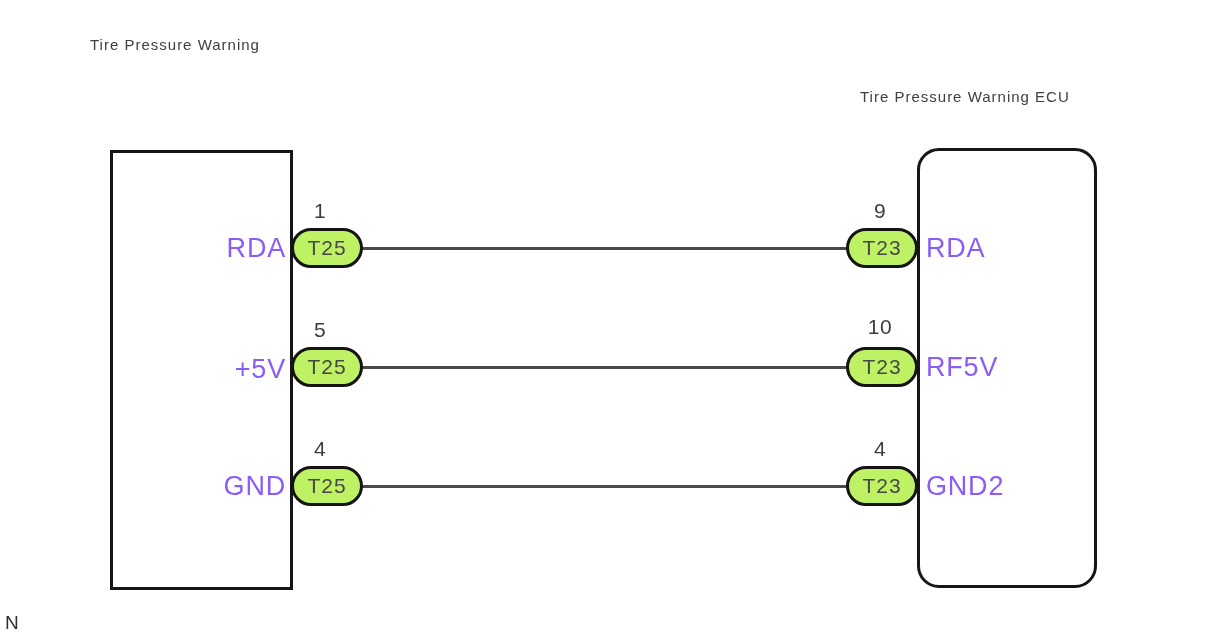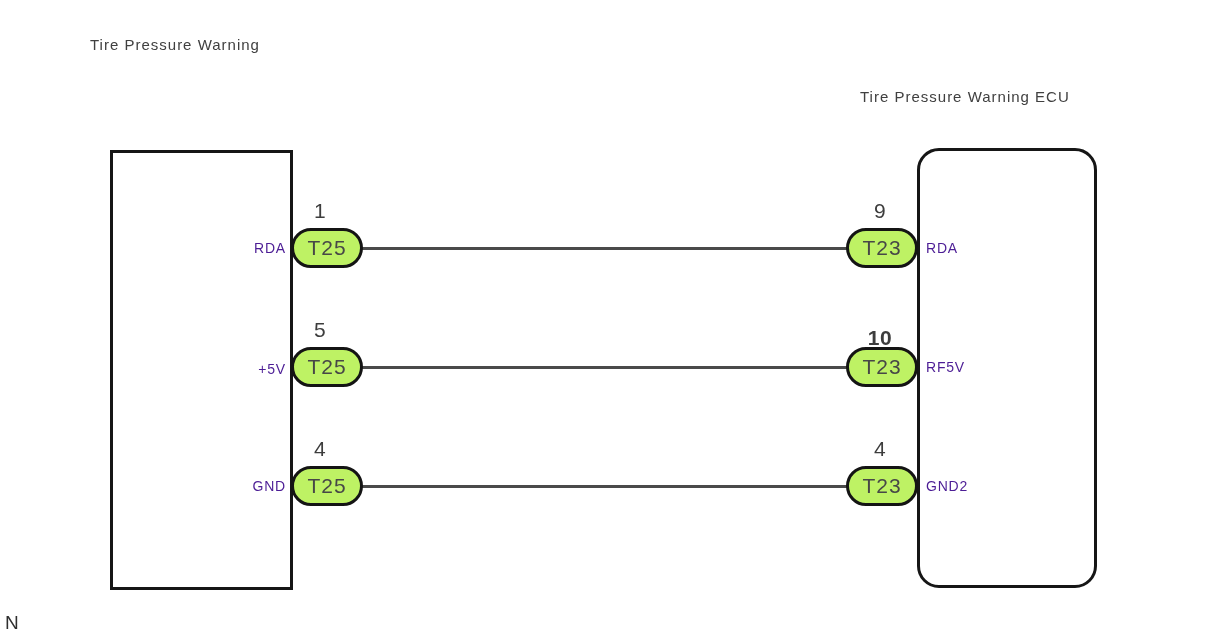--- a/index.html
+++ b/index.html
@@ -29,24 +29,24 @@
   .component-box {
     box-sizing: border-box;
     border: 3px solid #161616;
     background: transparent;
     z-index: 1;
   }
   #left-box  { left: 110px; top: 150px; width: 183px; height: 440px; }
   #right-box { left: 917px; top: 148px; width: 180px; height: 440px; border-radius: 22px; }
 
   .pin-label {
-    font-size: 14px;
+    font-size: 27px;
     line-height: 26px;
     letter-spacing: 0.8px;
-    color: #4c1d95;
+    color: #8b5cf6;
     white-space: nowrap;
     z-index: 3;
   }
   .pin-label.left-side { left: 110px; width: 176px; text-align: right; }
   .pin-label.right-side { left: 926px; text-align: left; }
 
   .pin-number {
     font-size: 21px;
     line-height: 22px;
     letter-spacing: 0.5px;
@@ -105,21 +105,21 @@
   <div class="abs pin-number" style="left:284px; top:200px;">1</div>
   <div class="abs connector-oval" style="left:291px; top:228px;">T25</div>
   <div class="abs pin-number" style="left:844px; top:200px;">9</div>
   <div class="abs connector-oval" style="left:846px; top:228px;">T23</div>
   <div class="abs pin-label right-side" style="top:235px;">RDA</div>
 
   <div class="abs wire" style="top:366px;"></div>
   <div class="abs pin-label left-side" style="top:356px;">+5V</div>
   <div class="abs pin-number" style="left:284px; top:319px;">5</div>
   <div class="abs connector-oval" style="left:291px; top:347px;">T25</div>
-  <div class="abs pin-number" style="left:844px; top:327px;font-weight:bold;">10</div>
+  <div class="abs pin-number" style="left:844px; top:316px;">10</div>
   <div class="abs connector-oval" style="left:846px; top:347px;">T23</div>
   <div class="abs pin-label right-side" style="top:354px;text-align:right;">RF5V</div>
 
   <div class="abs wire" style="top:485px;"></div>
   <div class="abs pin-label left-side" style="top:473px;">GND</div>
   <div class="abs pin-number" style="left:284px; top:438px;">4</div>
   <div class="abs connector-oval" style="left:291px; top:466px;">T25</div>
   <div class="abs pin-number" style="left:844px; top:438px;">4</div>
   <div class="abs connector-oval" style="left:846px; top:466px;">T23</div>
   <div class="abs pin-label right-side" style="top:473px;">GND2</div>

